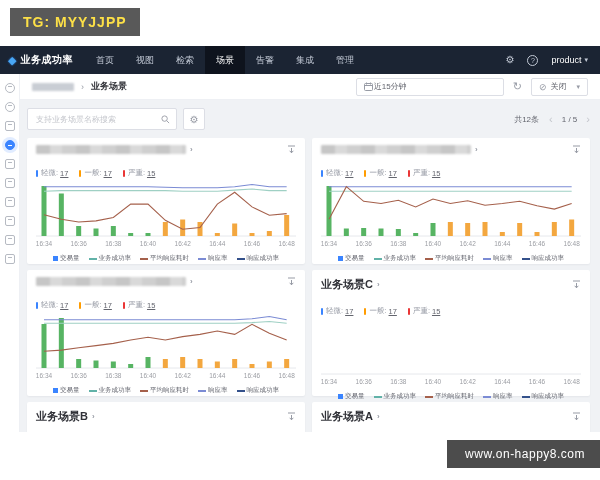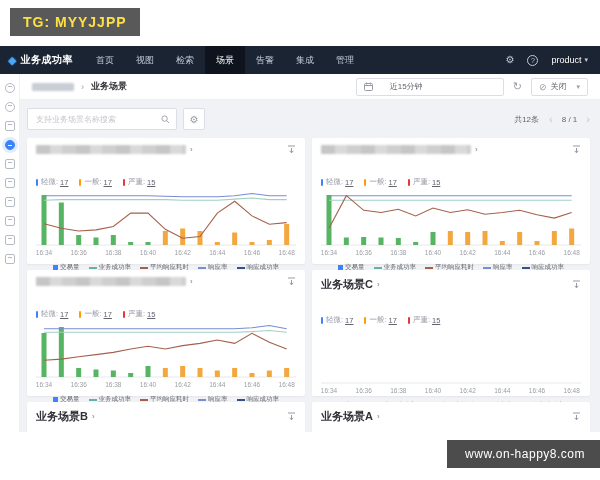--- a/index.html
+++ b/index.html
@@ -37,21 +37,21 @@
   
   .subheader { position:absolute; top:74px; left:20px; width:580px; height:26px;
     background:#fff; border-bottom:1px solid #eef0f4; display:flex;
     align-items:center; padding:0 12px; z-index:4; }
   .crumb-redacted { width:42px; height:8px; background:#c9cdd4; filter:blur(1.3px);
     border-radius:1px; }
   .crumb-sep { color:#979ba5; font-size:9px; margin:0 7px; }
   .crumb-current { font-size:9px; color:#313238; font-weight:bold; }
   .sub-right { margin-left:auto; display:flex; align-items:center; gap:9px; }
   .time-box { border:1px solid #dcdee5; border-radius:2px; height:18px; width:148px;
-    display:flex; align-items:center; gap:17px; padding:0 7px; font-size:8px;
+    display:flex; align-items:center; gap:1px; padding:0 7px; font-size:8px;
     color:#63656e; background:#fff; cursor:pointer; }
   .icon-refresh { color:#979ba5; font-size:11px; line-height:1; cursor:pointer; }
   .off-select { border:1px solid #dcdee5; border-radius:2px; height:18px;
     display:flex; align-items:center; gap:4px; padding:0 7px; font-size:8px;
     color:#63656e; cursor:pointer; }
   .off-select .off-ico { color:#979ba5; font-size:9px; }
   .off-select .chev-down { font-size:7px; color:#979ba5; margin-left:6px; }
   
   .sidebar { position:absolute; top:74px; left:0; width:20px; height:358px;
     background:#fff; border-right:1px solid #eef0f4; display:flex;
@@ -85,21 +85,21 @@
   .grid { display:grid; grid-template-columns:278px 278px; gap:6px 7px; margin-top:8px; }
   .card { background:#fff; border-radius:2px; box-shadow:0 1px 2px rgba(25,25,41,.05);
     padding:7px 9px 4px; height:126px; position:relative; }
   .card.short { height:34px; overflow:hidden; }
   .card-head { display:flex; align-items:center; cursor:pointer; }
   .redacted-bar { width:150px; height:9px; border-radius:1px; filter:blur(1.3px);
     background:repeating-linear-gradient(90deg,#c6c6c6 0 14px,#d9d9d9 14px 26px,#cfcfcf 26px 40px); }
   .card-title { font-size:11px; color:#313238; font-weight:bold; }
   .chev { color:#979ba5; font-size:8px; margin-left:4px; font-weight:bold; }
   .pin { margin-left:auto; display:flex; cursor:pointer; }
-  .badges { display:flex; gap:11px; margin-top:23px; font-size:7.5px; color:#979ba5;
+  .badges { display:flex; gap:11px; margin-top:14px; font-size:7.5px; color:#979ba5;
     align-items:center; white-space:nowrap; }
   .badges.blurred { filter:blur(1.6px); opacity:.8; }
   .badge { display:flex; align-items:center; }
   .badge-bar { width:2px; height:7px; margin-right:3px; border-radius:1px; }
   .badge-val { color:#63656e; margin-left:2px;text-decoration:underline; }
   .chart { margin-top:4px; }
   .legend { display:flex; justify-content:center; gap:9px; margin-top:0;
     font-size:6.5px; color:#63656e; align-items:center; white-space:nowrap; }
   .legend .li { display:flex; align-items:center; gap:2px; cursor:pointer; }
 </style>
@@ -178,21 +178,21 @@
           <line x1="6.3" y1="6.3" x2="9" y2="9" stroke="#979ba5"></line>
         </svg>
     </div>
     <div class="tool-btn">
       <span>⚙</span>
     </div>
     <div class="toolbar-right">
       <span>共12条</span>
       <div class="pager">
         <span class="pg-arrow">‹</span>
-        <span class="pg-num">8 / 1</span>
+        <span class="pg-num">1 / 5</span>
         <span class="pg-arrow">›</span>
       </div>
     </div>
   </div>
   <div class="grid" id="card-grid">
       <div class="card">
         <div class="card-head">
           <span class="redacted-bar"></span>
           <span class="chev">›</span>
           <span class="pin">

